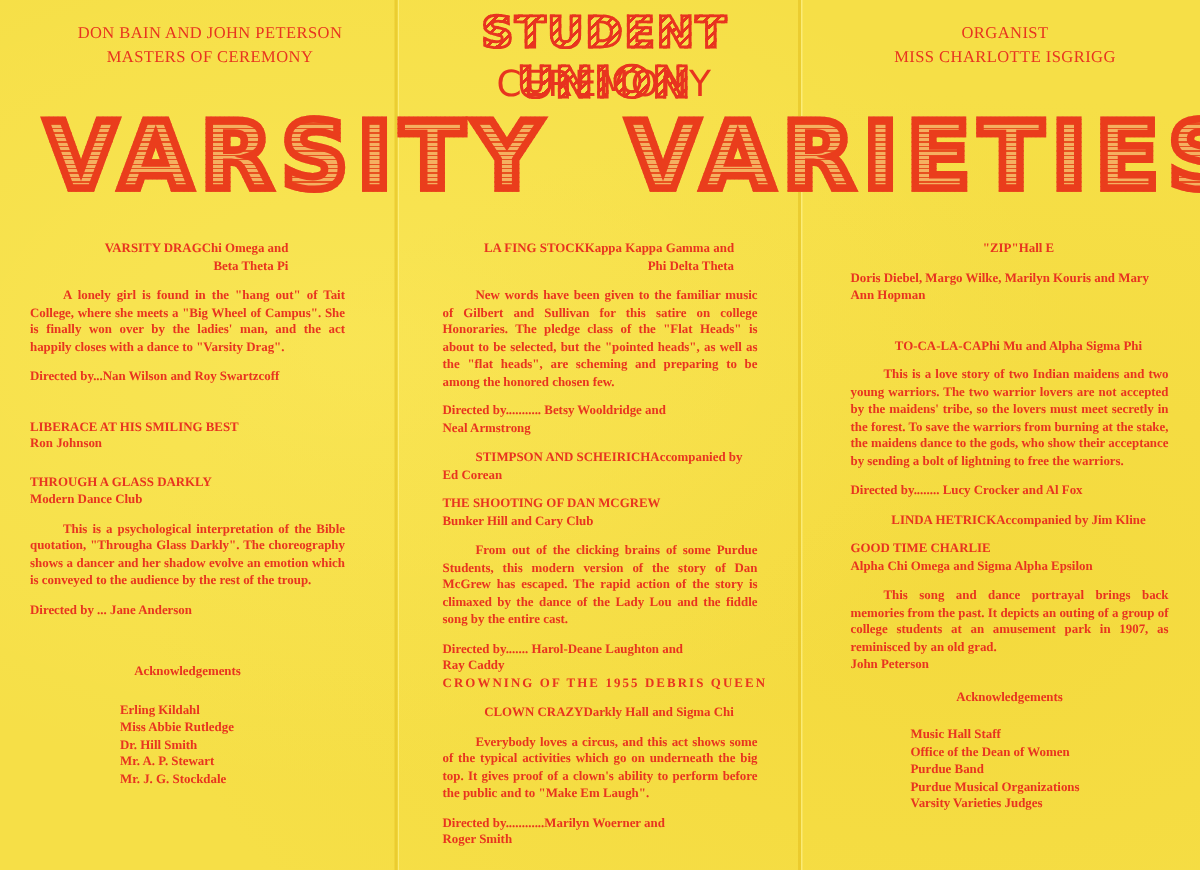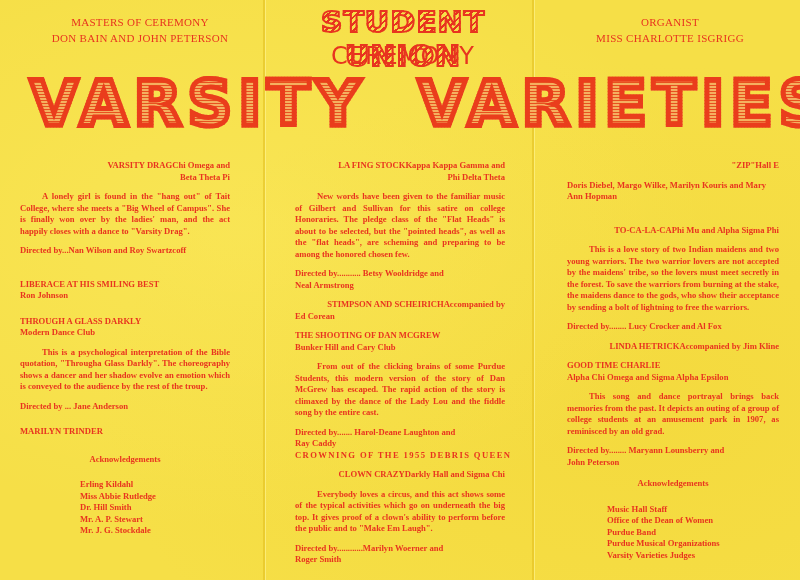--- a/index.html
+++ b/index.html
@@ -50,21 +50,21 @@
       -webkit-text-fill-color:transparent;
     }
     .bigword.w1 { left:30px; }
     .bigword.w2 { left:418px; }
 
     .col { position:absolute; top:160px; font-size:8.6px; line-height:11.5px; font-weight:bold; font-family:"Liberation Serif", serif; }
     .col.c1 { left:20px; width:210px; }
     .col.c2 { left:295px; width:210px; }
     .col.c3 { left:567px; width:212px; }
 
-    .act-head { display:flex; justify-content:flex-end; align-items:flex-start;margin-left:12px; }
+    .act-head { display:flex; justify-content:center; align-items:flex-start;margin-left:12px; }
     .act-title { text-transform:uppercase; white-space:nowrap; }
     .act-group { text-align:right; }
     .desc { text-indent:22px; text-align:justify; margin:8px 0 0 0; }
     .director { margin-top:8px; }
     .dir-right { text-align:left; }
     .gap-s { height:8px; }
     .gap-m { height:14px; }
     .gap-l { height:22px; }
     .ack-title { text-align:center; margin:10px 0 14px; }
     .ack-list { list-style:none; padding:0; margin:0; }
@@ -73,22 +73,22 @@
     .names { margin-top:8px; }
   </style>
 </head>
 <body>
 
 <div class="page">
   <div class="fold f1"></div>
   <div class="fold f2"></div>
 
   <div class="credit left">
+    <div>DON BAIN AND JOHN PETERSON</div>
     <div>MASTERS OF CEREMONY</div>
-    <div>DON BAIN AND JOHN PETERSON</div>
   </div>
 
   <div class="union">STUDENT UNION</div>
   <div class="presents">CEREMONY</div>
 
   <div class="credit right">
     <div>ORGANIST</div>
     <div>MISS CHARLOTTE ISGRIGG</div>
   </div>
 
@@ -113,21 +113,20 @@
       <div class="dir-right">Ron Johnson</div>
     </div>
     <div class="gap-m"></div>
     <div>
       <div class="act-title">THROUGH A GLASS DARKLY</div>
       <div class="dir-right">Modern Dance Club</div>
       <p class="desc">This is a psychological interpretation of the Bible quotation, "Througha Glass Darkly". The choreography shows a dancer and her shadow evolve an emotion which is conveyed to the audience by the rest of the troup.</p>
       <div class="director">Directed by ... Jane Anderson</div>
     </div>
     <div class="gap-m"></div>
-    <div class="act-title">MARILYN TRINDER</div>
     <div class="ack-title" style="margin-top:16px">Acknowledgements</div>
     <ul class="ack-list left">
       <li>Erling Kildahl</li>
       <li>Miss Abbie Rutledge</li>
       <li>Dr. Hill Smith</li>
       <li>Mr. A. P. Stewart</li>
       <li>Mr. J. G. Stockdale</li>
     </ul>
   </div>
 
@@ -195,21 +194,20 @@
       <div class="act-head">
         <span class="act-title">LINDA HETRICK</span>
         <span class="act-group">Accompanied by Jim Kline</span>
       </div>
     </div>
     <div class="gap-s"></div>
     <div>
       <div class="act-title">GOOD TIME CHARLIE</div>
       <div class="dir-right">Alpha Chi Omega and Sigma Alpha Epsilon</div>
       <p class="desc">This song and dance portrayal brings back memories from the past. It depicts an outing of a group of college students at an amusement park in 1907, as reminisced by an old grad.</p>
-      <div class="director">Directed by........ Maryann Lounsberry and</div>
       <div class="dir-right">John Peterson</div>
     </div>
     <div class="ack-title">Acknowledgements</div>
     <ul class="ack-list right">
       <li>Music Hall Staff</li>
       <li>Office of the Dean of Women</li>
       <li>Purdue Band</li>
       <li>Purdue Musical Organizations</li>
       <li>Varsity Varieties Judges</li>
     </ul>

